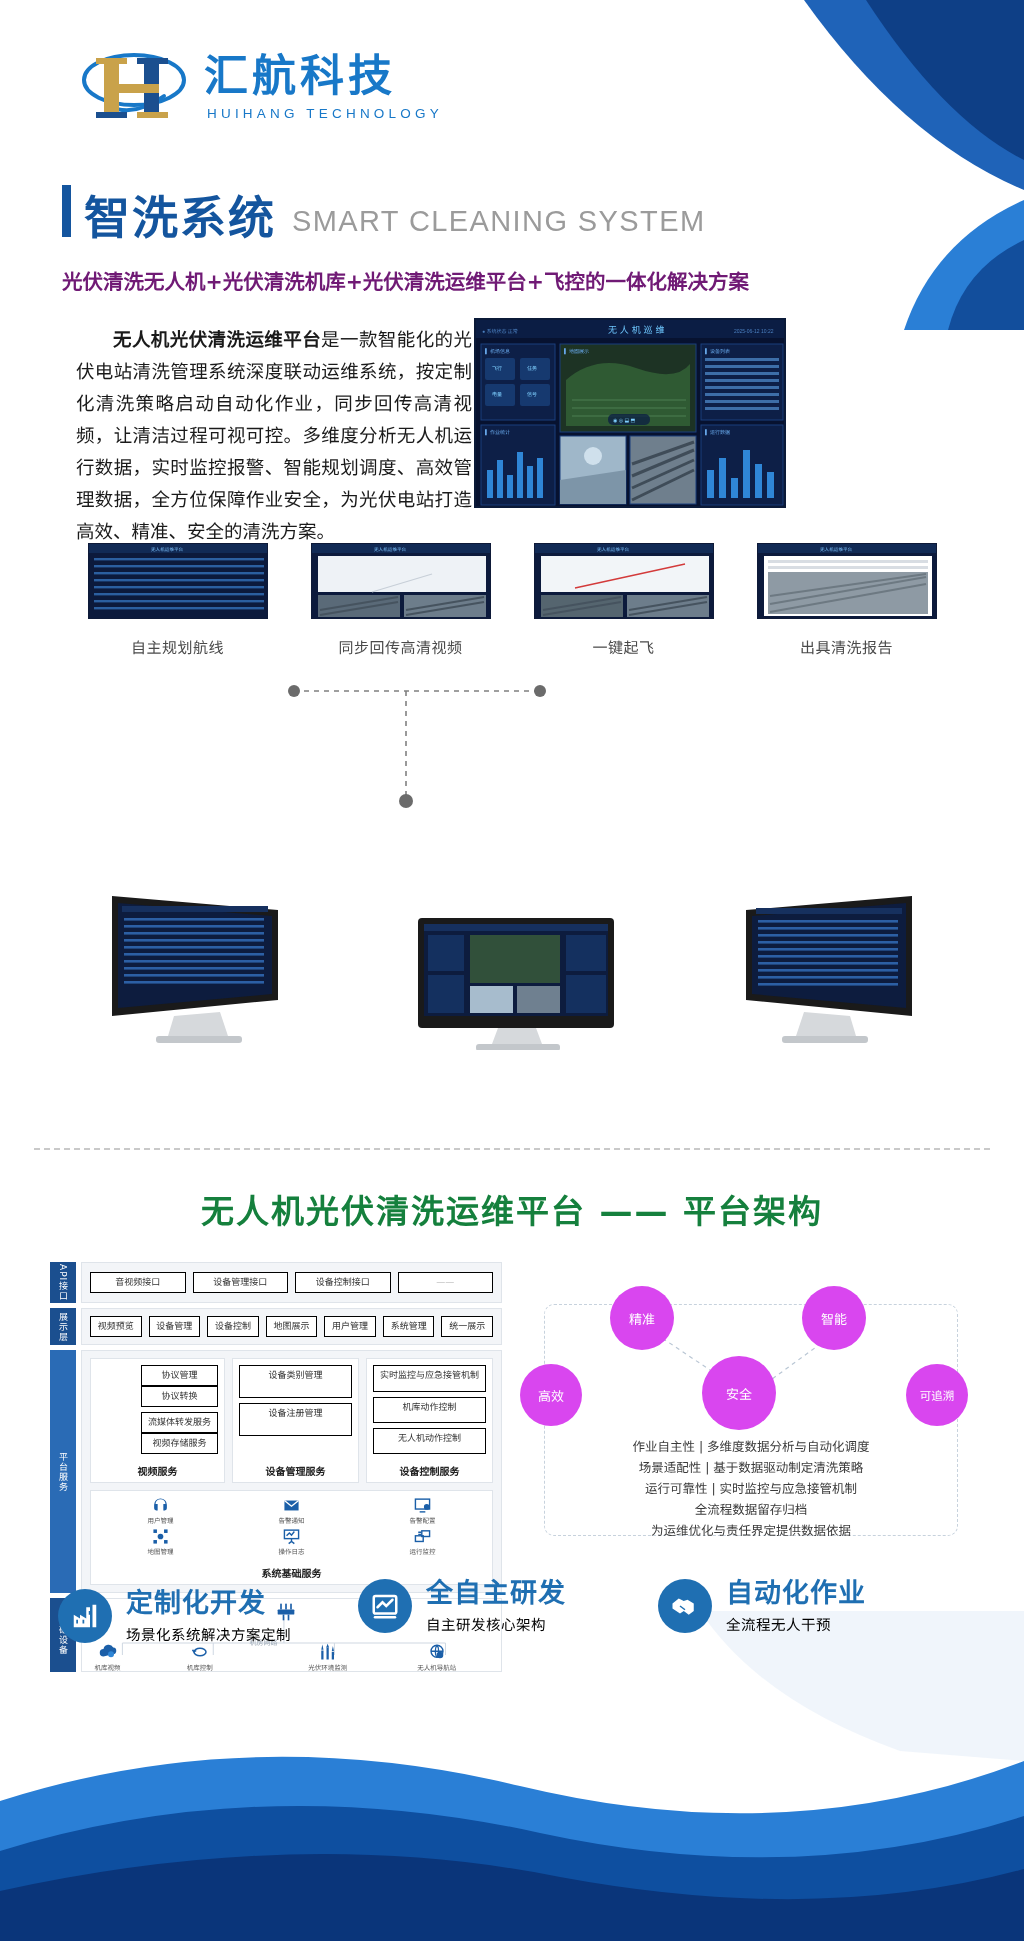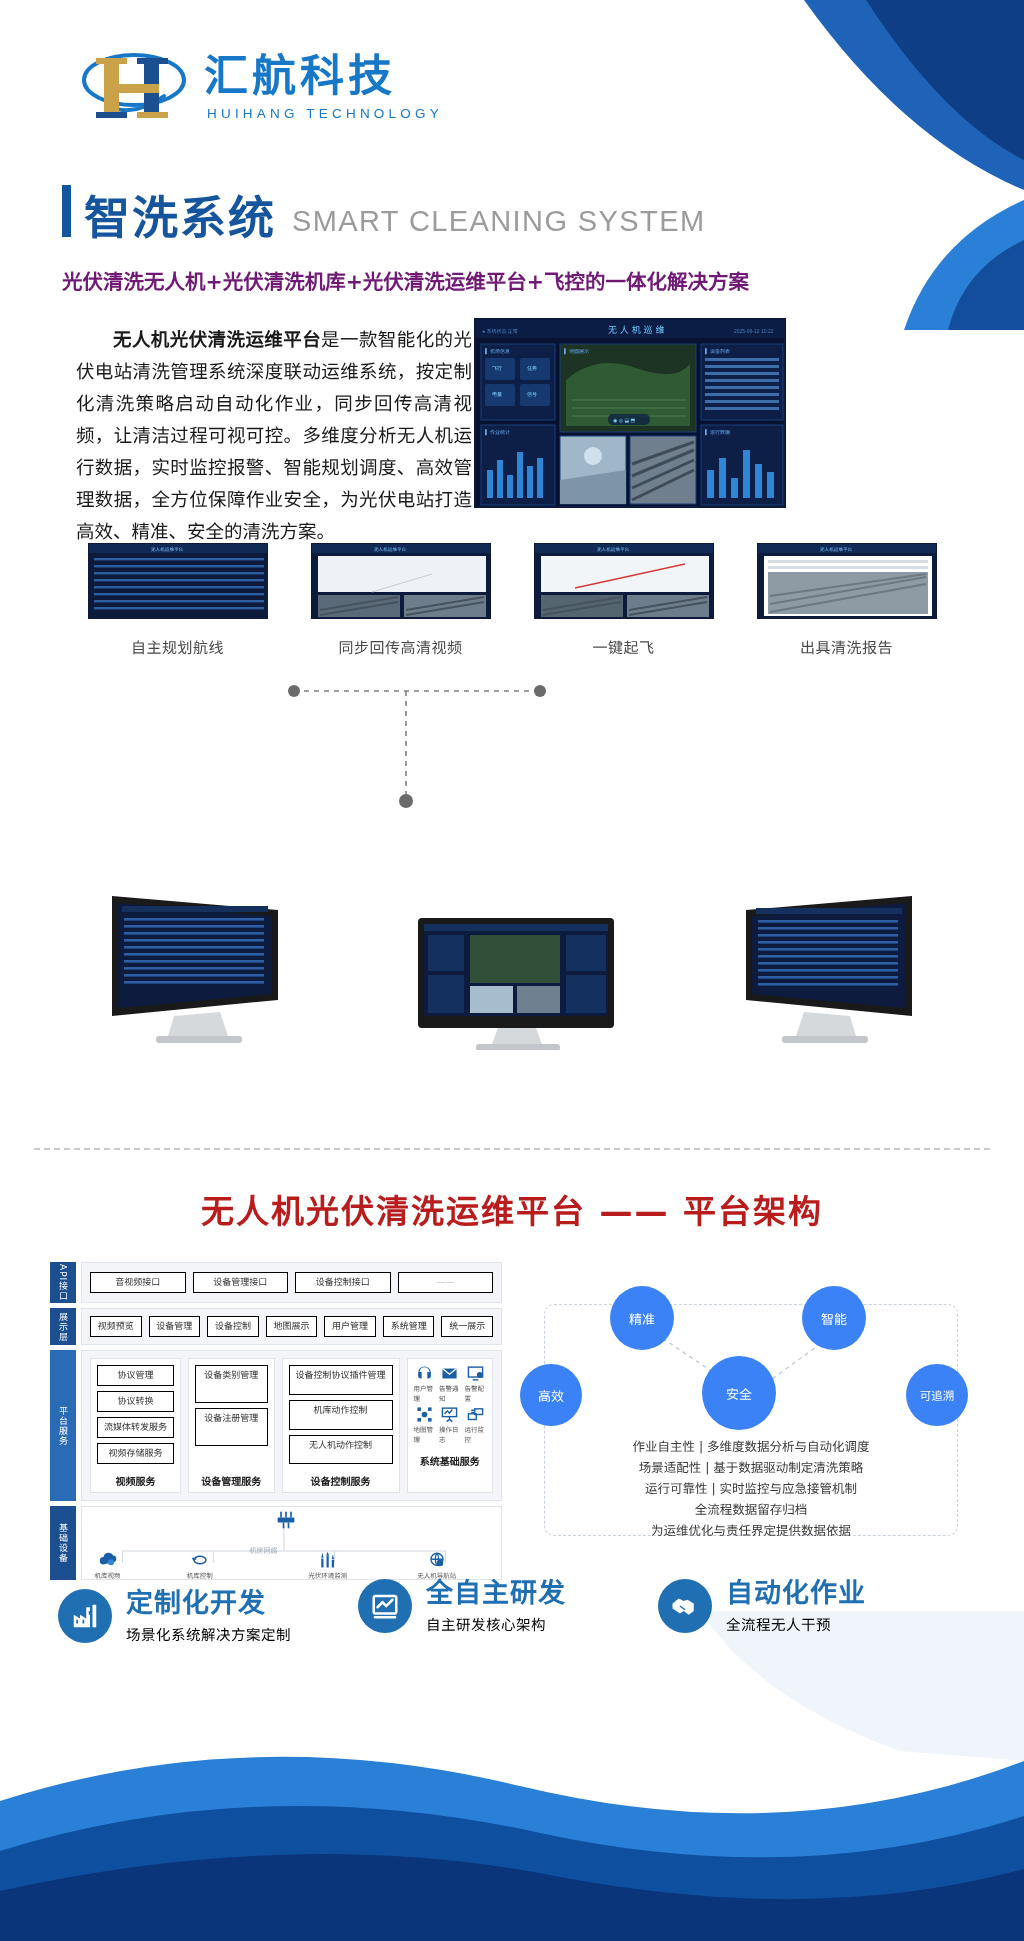--- a/index.html
+++ b/index.html
@@ -54,55 +54,55 @@
   .conn{ position:absolute; pointer-events:none; }
 
   
   .monitors{ position:absolute; left:70px; top:890px; width:884px; height:160px; }
 
   .divider{ position:absolute; left:34px; top:1148px; width:956px; height:0;
             border-top:2px dashed #c9c9c9; }
 
   
   .arch-head{ position:absolute; left:0; top:1185px; width:1024px; text-align:center;
-              font-size:33px; font-weight:bold; color:#b91c1c; letter-spacing:2px;
+              font-size:33px; font-weight:bold; color:#15803d; letter-spacing:2px;
               font-family:"DejaVu Sans","Liberation Sans",sans-serif; }
 
   
   .arch{ position:absolute; left:50px; top:1262px; width:452px; }
   .arch-row{ display:flex; margin-bottom:5px; }
   .arch-tag{ width:26px; background:#1b4f8f; color:#fff; font-size:9px; display:flex;
              align-items:center; justify-content:center; text-align:center; line-height:10px;
              padding:2px 1px; font-family:"DejaVu Sans","Liberation Sans",sans-serif; }
   .arch-tag span{ writing-mode:vertical-rl; letter-spacing:1px; }
   .arch-body{ flex:1; background:#f3f5f8; border:1px solid #dfe4ea; margin-left:5px;
               padding:7px 8px; display:flex; gap:7px; flex-wrap:wrap; align-items:center; }
   .chip{ border:1px solid #000000; background:#fff; font-size:9px; color:#333;
          padding:4px 6px; text-align:center; line-height:11px; flex:1;
          font-family:"DejaVu Sans","Liberation Sans",sans-serif; white-space:nowrap; }
   .chip.blank{ color:#bbb; }
   .group{ border:1px solid #dfe4ea; background:#fff; padding:6px 6px 4px; display:flex;
           flex-direction:column; gap:5px; flex:1; }
-  .group-grid{ display:flex; gap:5px; flex-wrap:wrap; }
+  .group-grid{ display:flex; flex-wrap:wrap;margin-left:44px; }
   .group-title{ text-align:center; font-size:10px; font-weight:bold; color:#222; margin-top:4px;
                 font-family:"DejaVu Sans","Liberation Sans",sans-serif; }
   .svc-icons{ display:grid; grid-template-columns:repeat(3,1fr); gap:3px 4px; }
   .svc-ic{ display:flex; flex-direction:column; align-items:center; gap:1px; }
   .svc-ic svg{ width:19px; height:17px; }
   .svc-ic span{ font-size:6.5px; color:#555; font-family:"DejaVu Sans","Liberation Sans",sans-serif; }
   .infra{ flex:1; background:#fff; border:1px solid #dfe4ea; margin-left:5px; position:relative; height:74px; }
   .infra-node{ position:absolute; display:flex; flex-direction:column; align-items:center; gap:1px; }
   .infra-node span{ font-size:6.5px; color:#555; white-space:nowrap;
                     font-family:"DejaVu Sans","Liberation Sans",sans-serif; }
 
   
   .values{ position:absolute; left:516px; top:1286px; width:470px; height:268px; }
   .vbox{ position:absolute; left:28px; top:18px; width:414px; height:232px;
          border:1.5px dashed #c7d2dd; border-radius:10px; }
-  .circle{ position:absolute; border-radius:50%; background:#3b82f6; color:#fff;
+  .circle{ position:absolute; border-radius:50%; background:#d946ef; color:#fff;
            display:flex; align-items:center; justify-content:center; font-size:13px;
            font-family:"DejaVu Sans","Liberation Sans",sans-serif; }
   .val-lines{ position:absolute; left:0; top:150px; width:470px; text-align:center;
               font-size:12.5px; line-height:21px; color:#3a3a3a;
               font-family:"DejaVu Sans","Liberation Sans",sans-serif; }
 
   
   .features{ position:absolute; left:58px; top:1568px; width:908px; display:flex; }
   .feat{ display:flex; align-items:center; gap:14px; }
   .feat-ic{ width:54px; height:54px; border-radius:50%; background:#1f6fb2; display:flex;
@@ -461,21 +461,21 @@
           <div class="group-title">视频服务</div>
         </div>
 
         <div class="group">
           <div class="chip">设备类别管理</div>
           <div class="chip">设备注册管理</div>
           <div class="group-title" style="margin-top:22px;">设备管理服务</div>
         </div>
 
         <div class="group">
-          <div class="chip">设备控制协议插件管理</div>
+          <div class="chip">实时监控与应急接管机制</div>
           <div class="chip">机库动作控制</div>
           <div class="chip">无人机动作控制</div>
           <div class="group-title">设备控制服务</div>
         </div>
 
         <div class="group">
           <div class="svc-icons">
             <div class="svc-ic">
               <svg viewBox="0 0 24 24" fill="#1b5fa8">
                   <path d="M12 2a9 9 0 00-9 9v5a3 3 0 003 3h2V10H5a7 7 0 0114 0h-3v9h2a3 3 0 003-3v-5a9 9 0 00-9-9z"></path>

